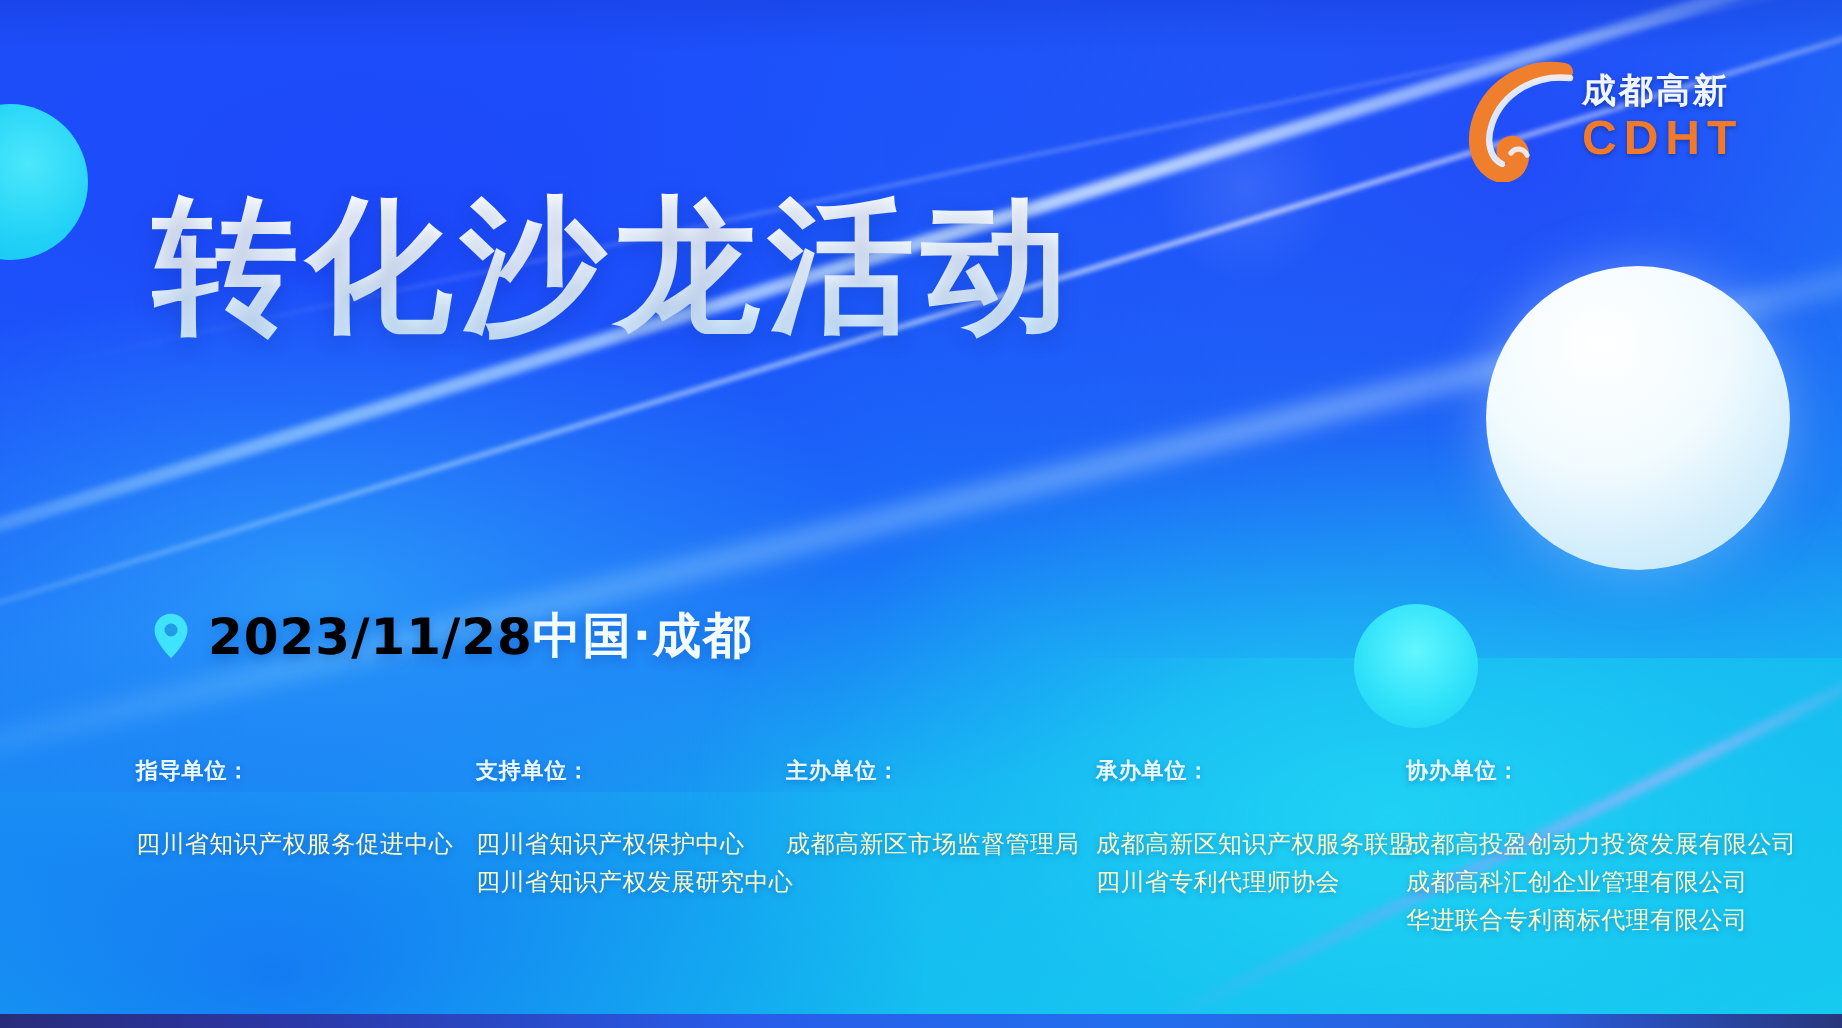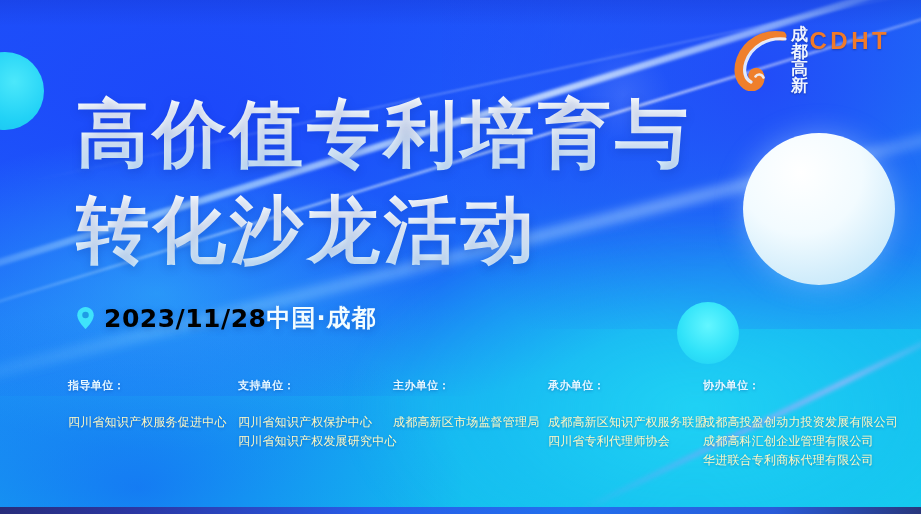--- a/index.html
+++ b/index.html
@@ -135,21 +135,21 @@
   }
 
   
   .logo{
     position:absolute; right:36px; top:26px;
     width:152px; height:68px;
     display:flex; align-items:center;
   }
   .logo-mark{ width:56px; height:62px; flex:0 0 auto; }
   .logo-words{
-    margin-left:2px; display:flex; flex-direction:row;
+    margin-left:2px; display:flex; flex-direction:column;
     justify-content:space-between; line-height:1;
   }
   .logo-cn{
     font-size:17px; font-weight:bold; letter-spacing:1.5px;
     color:#f0f5ff;
     text-shadow:0 1px 2px rgba(10,30,110,.5);
     font-family:"DejaVu Sans","Liberation Sans",sans-serif;
   }
   .logo-en{
     margin-top:3px;
@@ -255,21 +255,20 @@
       <path d="M52 10 C34 8 18 18 13 33 C10 42 12 50 18 53" fill="none" stroke="#eef4ff" stroke-width="3.2" stroke-linecap="round" opacity="0.92"></path>
       <path d="M22.5 47.5 C24.5 44.5 29 45 30.5 48.5" fill="none" stroke="#eef4ff" stroke-width="2.6" stroke-linecap="round" opacity="0.9"></path>
     </svg>
     <div class="logo-words">
       <div class="logo-cn">成都高新</div>
       <div class="logo-en">CDHT</div>
     </div>
   </div>
 
   <div class="title-block">
-    <div class="title-line">高价值专利培育与</div>
     <div class="title-line">转化沙龙活动</div>
   </div>
 
   <div class="meta">
     <svg class="pin" viewBox="0 0 24 30">
       <path d="M12 1 C6.2 1 1.6 5.6 1.6 11.4 C1.6 19 12 29 12 29 C12 29 22.4 19 22.4 11.4 C22.4 5.6 17.8 1 12 1 Z" fill="#3fe3fb"></path>
       <circle cx="12" cy="11.2" r="4.1" fill="#1a8fe0" opacity="0.85"></circle>
     </svg>
     <div class="meta-date">2023/11/28</div>
     <div class="meta-place">中国·成都</div>

